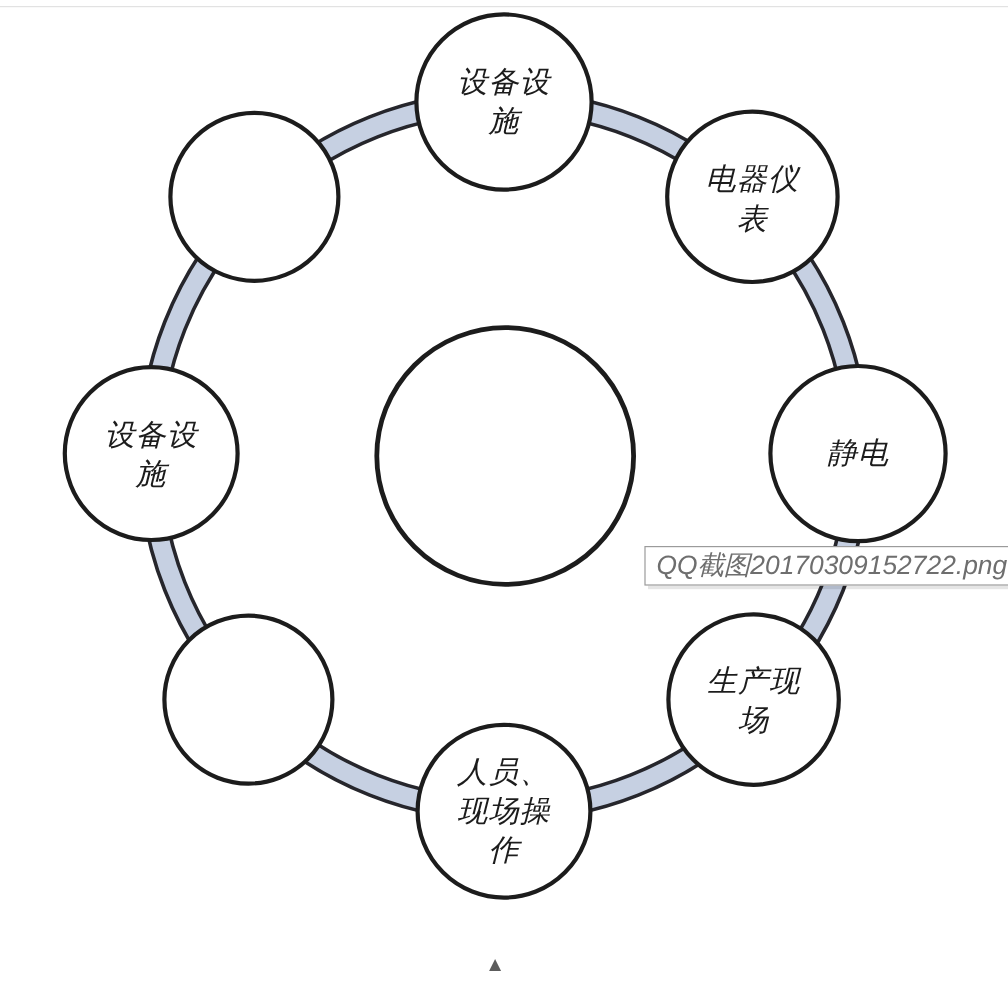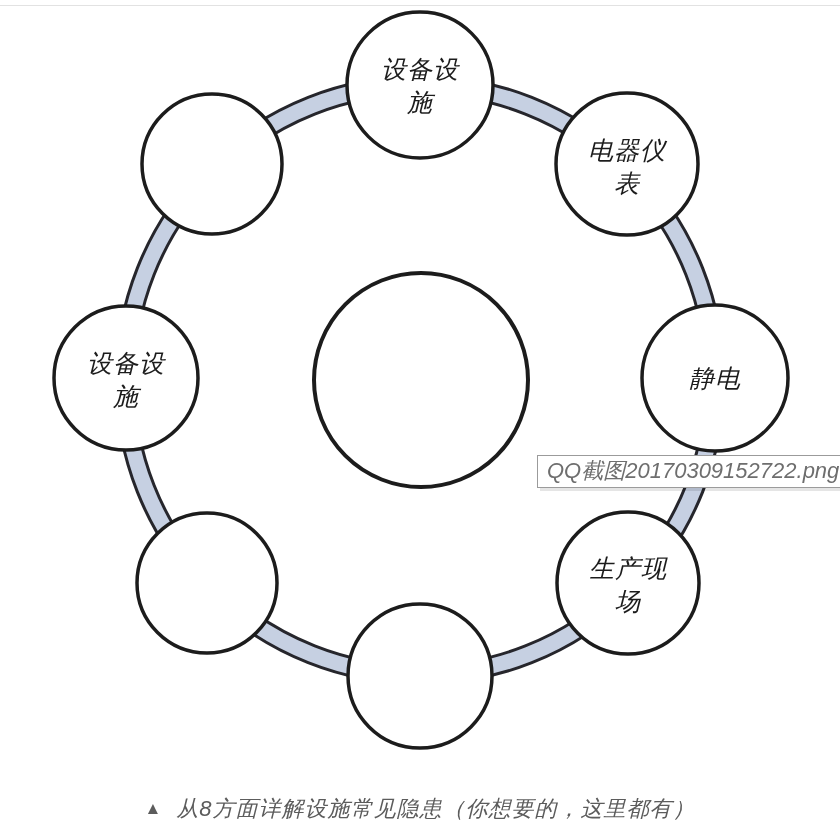--- a/index.html
+++ b/index.html
@@ -96,23 +96,23 @@
     <circle cx="126" cy="378" r="72" fill="#ffffff" stroke="#1c1c1c" stroke-width="3.5"></circle>
     <circle cx="212" cy="164" r="70" fill="#ffffff" stroke="#1c1c1c" stroke-width="3.5"></circle>
 
     <circle cx="421" cy="380" r="107" fill="#ffffff" stroke="#1c1c1c" stroke-width="4"></circle>
   </svg>
 
   <div class="node-label" style="left:420px; top:85px;">设备设施</div>
   <div class="node-label" style="left:627px; top:166px;">电器仪表</div>
   <div class="node-label" style="left:628px; top:584px;">生产现场</div>
   <div class="node-label wide" style="left:715px; top:378px;">静电</div>
+  <div class="node-label" style="left:420px; top:676px;">人员、现场操作</div>
   <div class="node-label" style="left:126px; top:379px;">设备设施</div>
 
 
   <div class="filename-tooltip">QQ截图20170309152722.png</div>
 
   <div class="caption">
     <span class="tri">▲</span>
-    <span>从8方面详解设施常见隐患（你想要的，这里都有）</span>
   </div>
 
 </div>
 
 </body></html>

